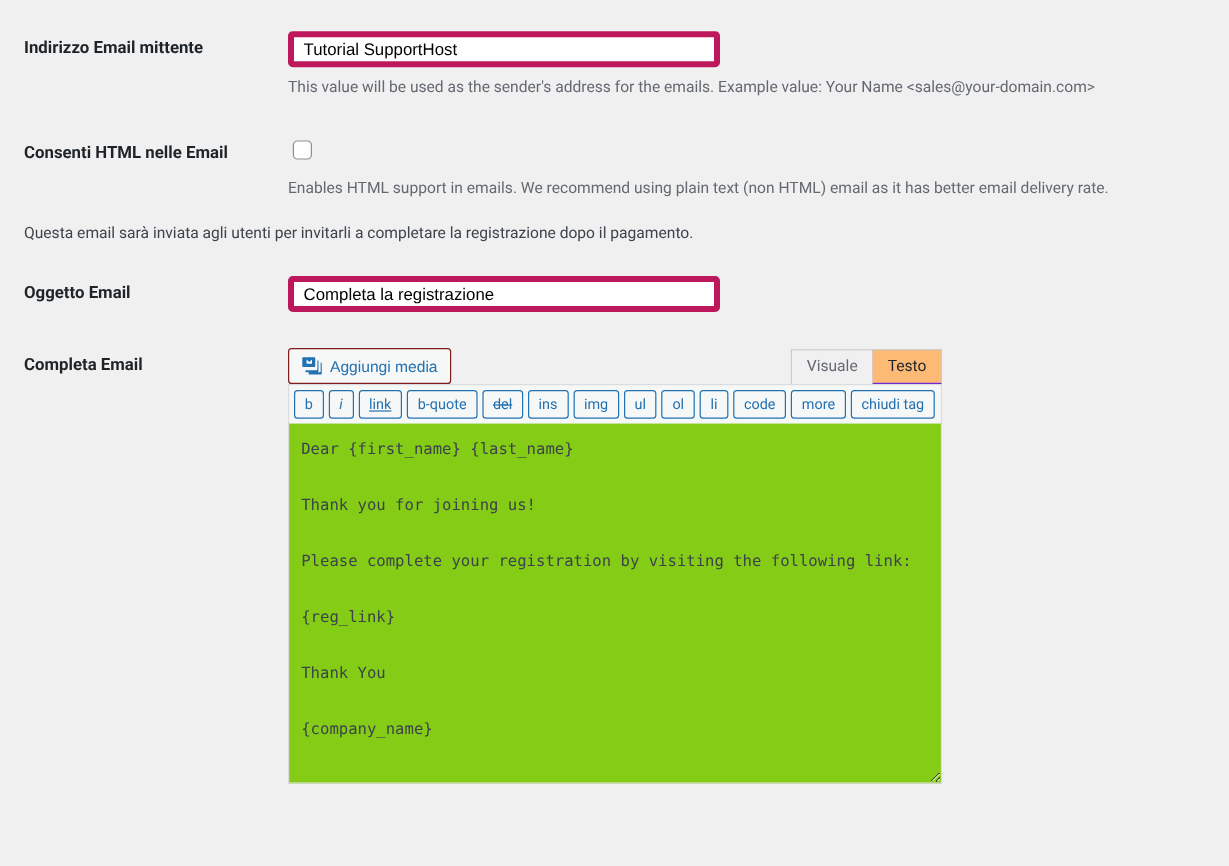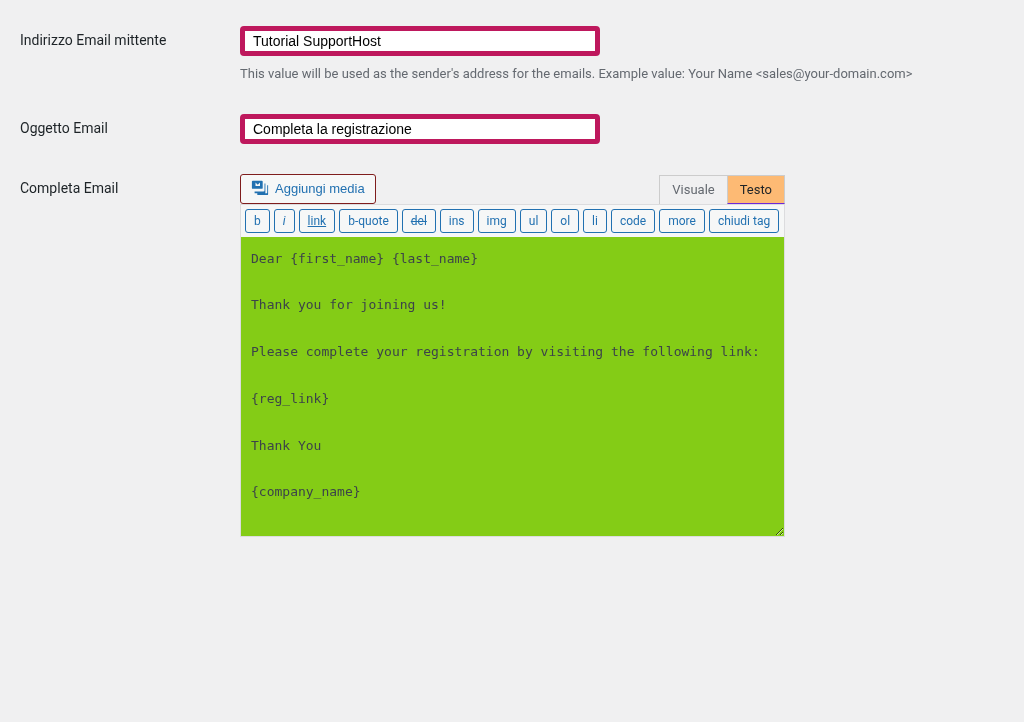--- a/index.html
+++ b/index.html
@@ -16,21 +16,21 @@
   }
   .form-table {
     width: 100%;
     border-collapse: collapse;
   }
   .form-table th {
     text-align: left;
     vertical-align: top;
     padding: 16px 10px 20px 0;
     width: 220px;
-    font-weight: 400;
+    font-weight: 700;
     font-size: 14px;
     color: #1d2327;
   }
   .form-table td {
     padding: 10px 10px 20px 0;
     vertical-align: top;
   }
   input[type="text"].regular-text {
     width: 360px;
     height: 30px;
@@ -157,23 +157,31 @@
 
   <table class="form-table">
     <tbody>
         <tr>
       <th>Indirizzo Email mittente</th>
       <td>
         <input type="text" class="regular-text" value="Tutorial SupportHost" style="">
         <span class="description">This value will be used as the sender's address for the emails. Example value: Your Name &lt;sales@your-domain.com&gt;</span>
       </td>
     </tr>
+    <tr>
+      <th>Consenti HTML nelle Email</th>
+      <td>
+        <input type="checkbox" class="chk" style="">
+        <span class="description">Enables HTML support in emails. We recommend using plain text (non HTML) email as it has better email delivery rate.</span>
+      </td>
+    </tr>
   </tbody>
     </table>
 
+  <p class="section-desc">Questa email sarà inviata agli utenti per invitarli a completare la registrazione dopo il pagamento.</p>
 
   <table class="form-table">
     <tbody>
         <tr>
       <th>Oggetto Email</th>
       <td>
         <input type="text" class="regular-text" value="Completa la registrazione" style="">
       </td>
     </tr>
     <tr>

